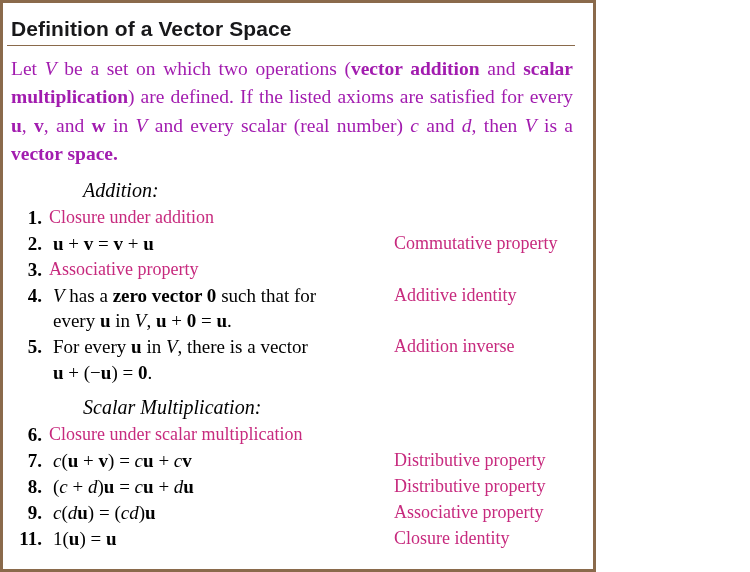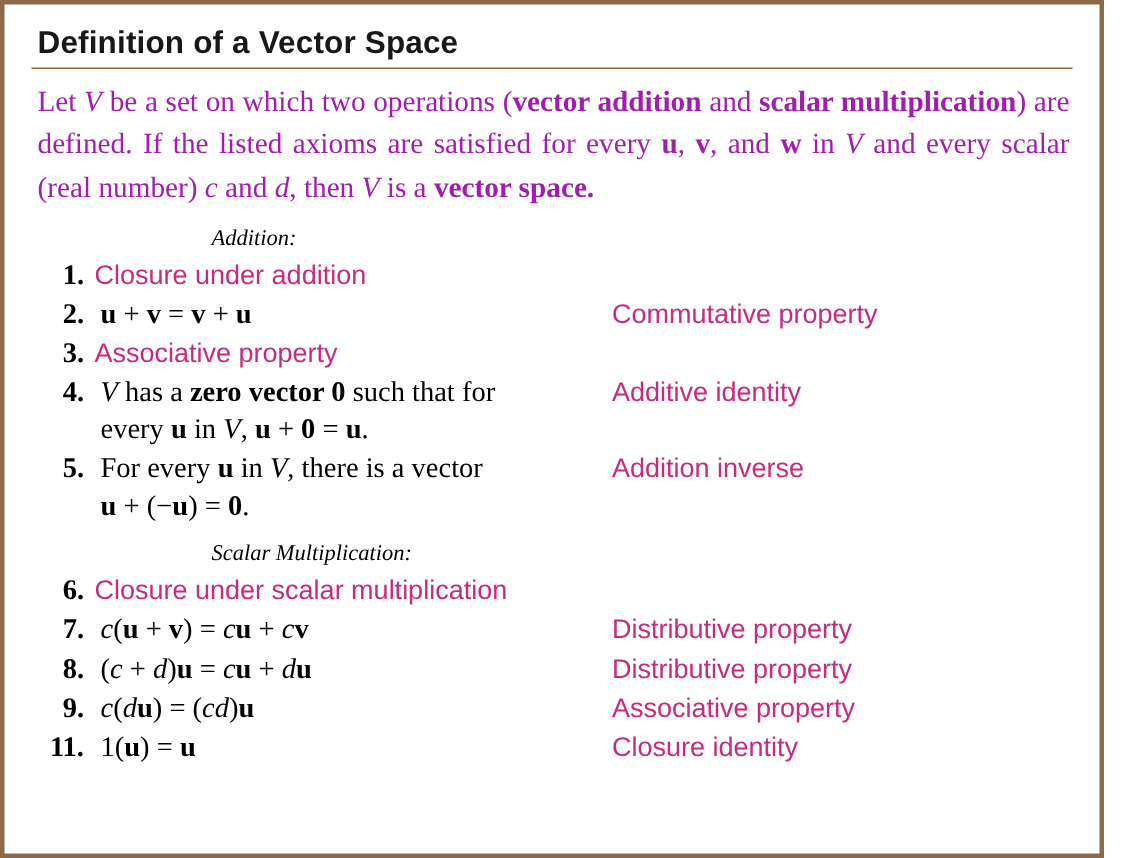--- a/index.html
+++ b/index.html
@@ -7,25 +7,25 @@
     padding: 0;
     background: #ffffff;
   }
   body {
     width: 750px;
     height: 572px;
     font-family: "Liberation Serif", serif;
   }
   .card {
     box-sizing: border-box;
-    width: 736px;
+    width: 596px;
     height: 572px;
     border: 3px solid #8a6a4b;
     background: #ffffff;
-    padding: 12px 18px 10px 18px;
+    padding: 12px 18px 10px 4px;
     position: relative;
   }
   .title {
     font-family: "Liberation Sans", sans-serif;
     font-weight: bold;
     font-size: 21px;
     color: #18181a;
     margin: 2px 0 4px 4px;
     letter-spacing: 0.1px;
   }
@@ -40,22 +40,22 @@
     color: #a21caf;
     text-align: justify;
     text-justify: inter-word;
     margin: 0 2px 0 4px;
   }
   .intro b { font-weight: bold; }
   .var { font-style: italic; }
   .vec { font-weight: bold; font-family: "Liberation Serif", serif; }
   .section-head {
     font-style: italic;
-    font-size: 15px;
-    margin: 11px 0 3px 120px;
+    font-size: 20px;
+    margin: 11px 0 3px 76px;
     color: #000;
   }
   .axioms {
     margin: 0;
     padding: 0;
     list-style: none;
   }
   .axiom {
     display: flex;
     align-items: flex-start;
@@ -74,21 +74,21 @@
   }
   .stmt {
     width: 345px;
     min-width: 345px;
     padding-left: 4px;
     box-sizing: border-box;
   }
   .stmt .line { display: block; }
   .desc {
     color: #c72a7e;
-    font-family: Liberation Sans, sans-serif;
+    font-family: Liberation Serif, serif;
     font-size: 18px;
     padding-top: 1px;
   }
 </style>
 </head>
 <body>
 
 <div class="card">
 
   <div class="title">Definition of a Vector Space</div>

